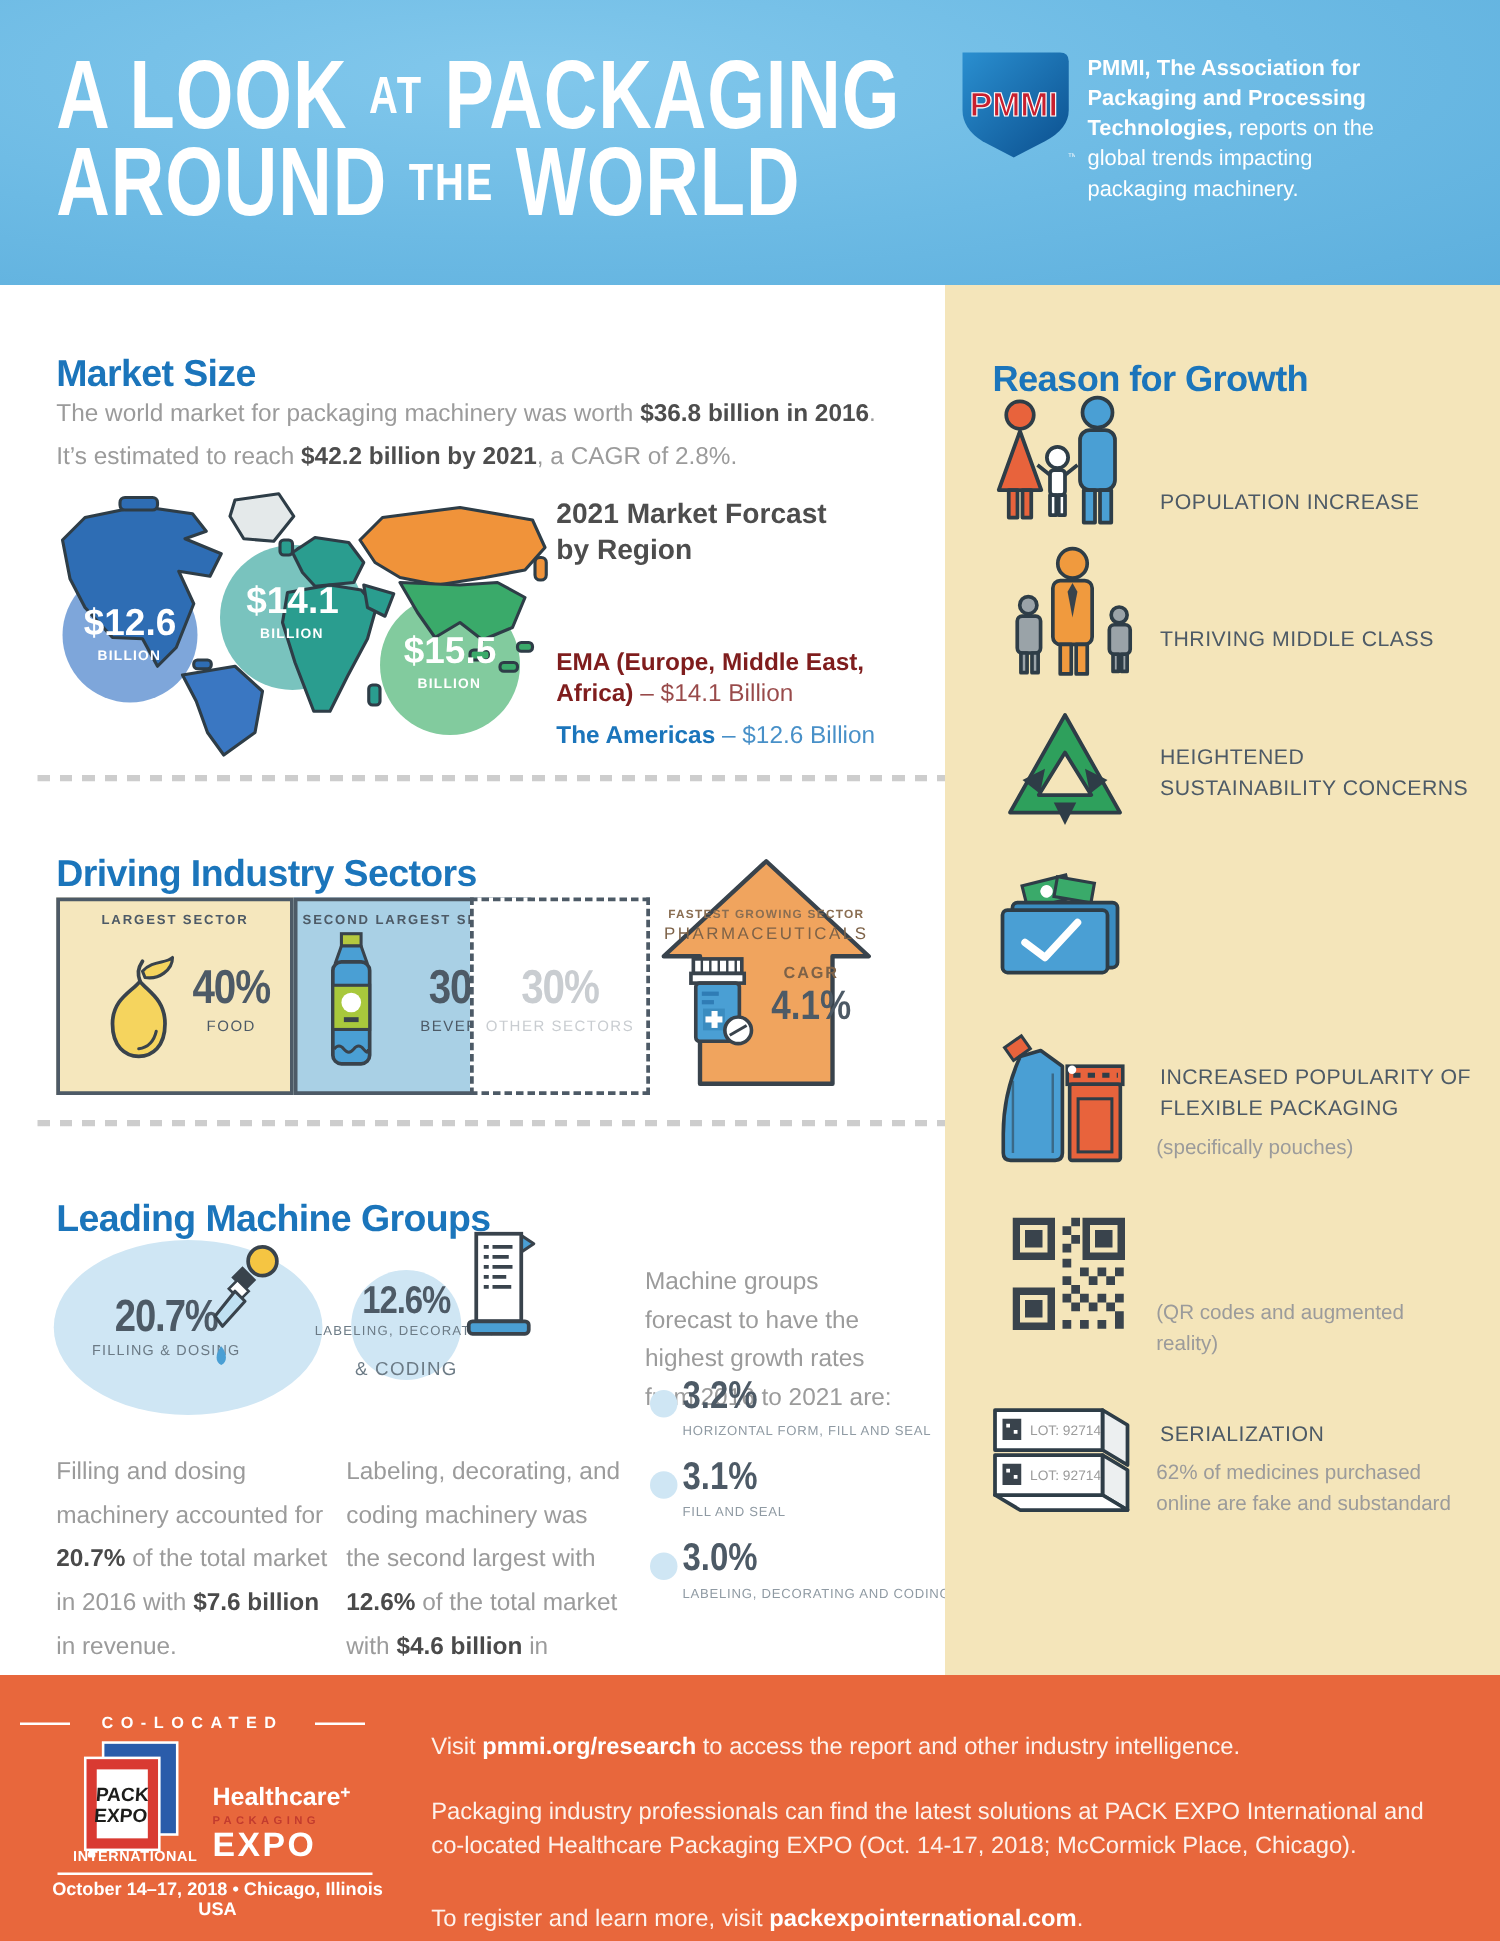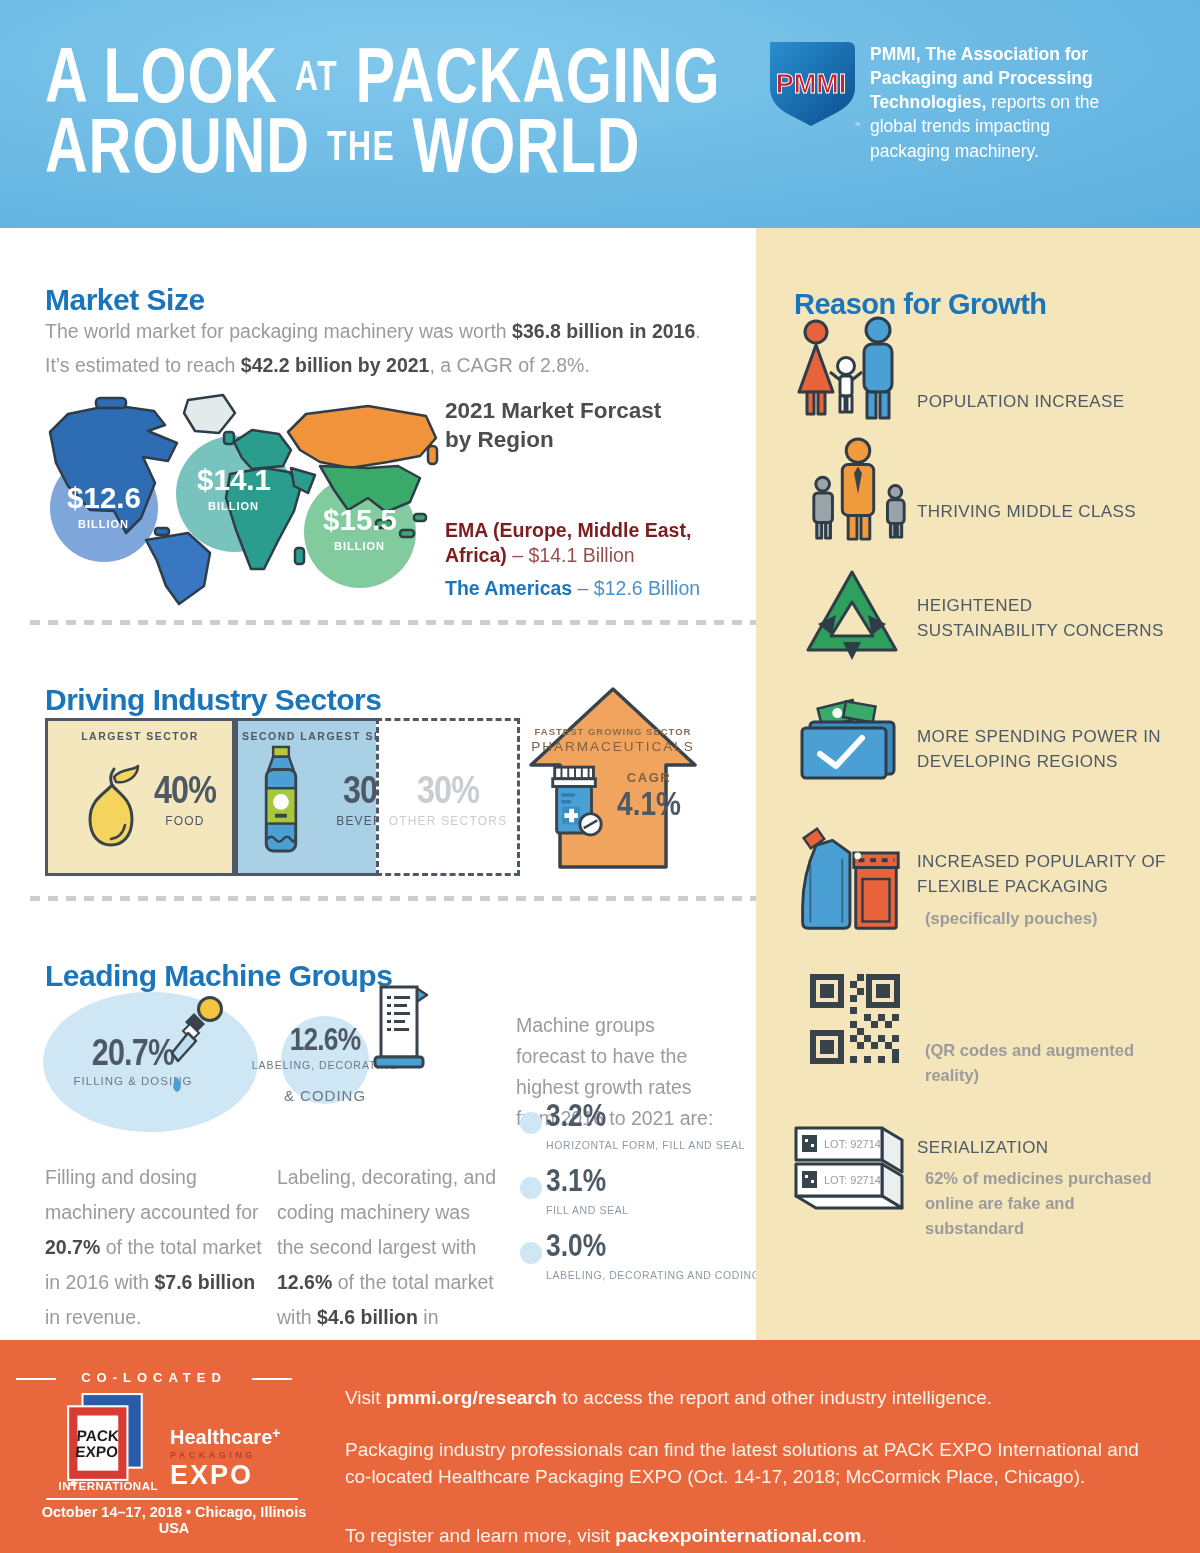--- a/index.html
+++ b/index.html
@@ -10,22 +10,22 @@
   .header{position:absolute;left:0;top:0;width:1200px;height:228px;
           background:radial-gradient(ellipse at 35% 25%, #82c8ec 0%, #6cbae4 55%, #5dafdd 100%);}
   .title-line{position:absolute;color:#fff;font-weight:700;font-size:78px;line-height:1;
               letter-spacing:1px;transform:scaleX(.76);transform-origin:left top;white-space:nowrap;}
   .title-sm{font-size:42px;vertical-align:12px;letter-spacing:2px;}
   .hdr-intro{position:absolute;left:870px;top:42px;width:250px;color:#fff;font-size:17.5px;line-height:1.38;}
   .hdr-intro b{font-weight:700;}
   
   .sidebar{position:absolute;left:756px;top:228px;width:444px;height:1284px;background:#f4e5ba;}
   .g-head{position:absolute;left:38px;top:36px;font-size:29px;font-weight:700;color:#1b75bb;letter-spacing:-.5px;}
-  .g-label{position:absolute;left:161px;width:252px;font-size:17px;line-height:1.45;color:#4d5a66;letter-spacing:.4px;}
-  .g-sub{position:absolute;left:169px;width:250px;font-size:16.5px;line-height:1.5;color:#9b9b9b;font-weight:bold;}
+  .g-label{position:absolute;left:172px;width:252px;font-size:17px;line-height:1.45;color:#4d5a66;letter-spacing:.4px;}
+  .g-sub{position:absolute;left:169px;width:250px;font-size:16.5px;line-height:1.5;color:#9b9b9b;}
   
   .footer{position:absolute;left:0;top:1340px;width:1200px;height:213px;background:#e8673c;}
   .colocated{position:absolute;left:58px;top:30px;width:192px;text-align:center;color:#fff;
              font-size:13px;font-weight:700;letter-spacing:6px;}
   .fline{position:absolute;height:2px;background:#fff;}
   .f-par{position:absolute;left:345px;width:820px;font-size:19px;line-height:1.4;color:#fdf2ec;}
   .f-par b{color:#fff;font-weight:700;}
   .intl{position:absolute;left:58px;top:140px;width:100px;text-align:right;color:#fff;font-weight:700;
         font-size:11.5px;letter-spacing:.5px;}
   .hc{position:absolute;left:170px;top:86px;width:120px;color:#fff;line-height:1;}
@@ -335,21 +335,20 @@
         <rect x="22" y="6" width="36" height="19" fill="#3aaa6a" stroke="#2e3d47" stroke-width="2.5"></rect>
         <circle cx="40" cy="15" r="5" fill="#ffffff"></circle>
       </g>
       <g transform="rotate(10 62 16)">
         <rect x="46" y="6" width="30" height="16" fill="#3aaa6a" stroke="#2e3d47" stroke-width="2.5"></rect>
       </g>
       <rect x="12" y="24" width="84" height="52" rx="4" fill="#3a8cc0" stroke="#2e3d47" stroke-width="3"></rect>
       <rect x="4" y="30" width="84" height="50" rx="4" fill="#4a9fd4" stroke="#2e3d47" stroke-width="3"></rect>
       <path d="M22,56 L38,68 L64,40" fill="none" stroke="#ffffff" stroke-width="6" stroke-linecap="round" stroke-linejoin="round"></path>
     </svg>
-    <div class="g-label" style="top:497px;">MORE SPENDING POWER IN DEVELOPING REGIONS</div>
 
     <svg class="t" style="left:36px;top:596px;" width="112" height="112" viewBox="0 0 112 116">
       <g transform="rotate(-35 22 16)">
         <rect x="13" y="8" width="17" height="13" fill="#e8633c" stroke="#2e3d47" stroke-width="2.5"></rect>
       </g>
       <path d="M23,22 C13,44 9,64 9,86 L9,102 Q9,108 15,108 L52,108 Q58,108 58,102 L58,30 L40,17 Z" fill="#4a9fd4" stroke="#2e3d47" stroke-width="3" stroke-linejoin="round"></path>
       <path d="M17,42 L17,102 M50,36 L50,102" stroke="#2e3d47" stroke-width="2" opacity=".55" fill="none"></path>
       <rect x="62" y="30" width="46" height="15" fill="#e8633c" stroke="#2e3d47" stroke-width="3"></rect>
       <path d="M67,37.5 L104,37.5" stroke="#2e3d47" stroke-width="4" stroke-dasharray="6 6"></path>
       <rect x="64" y="45" width="42" height="63" rx="2" fill="#e8633c" stroke="#2e3d47" stroke-width="3"></rect>

